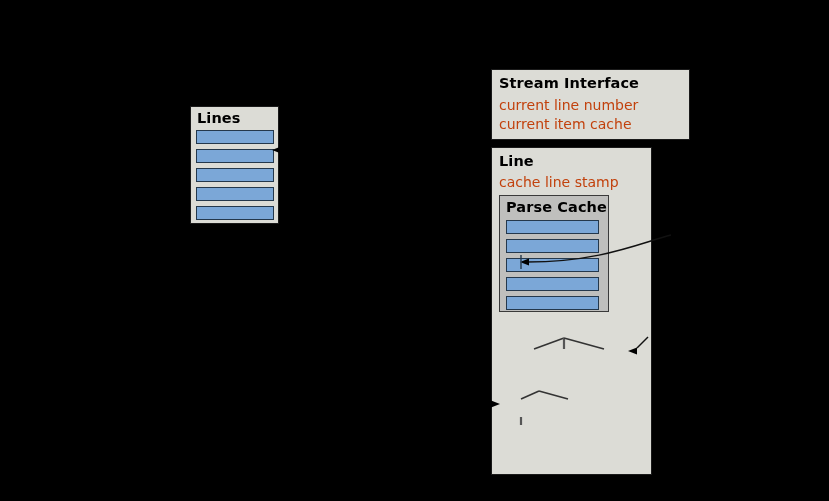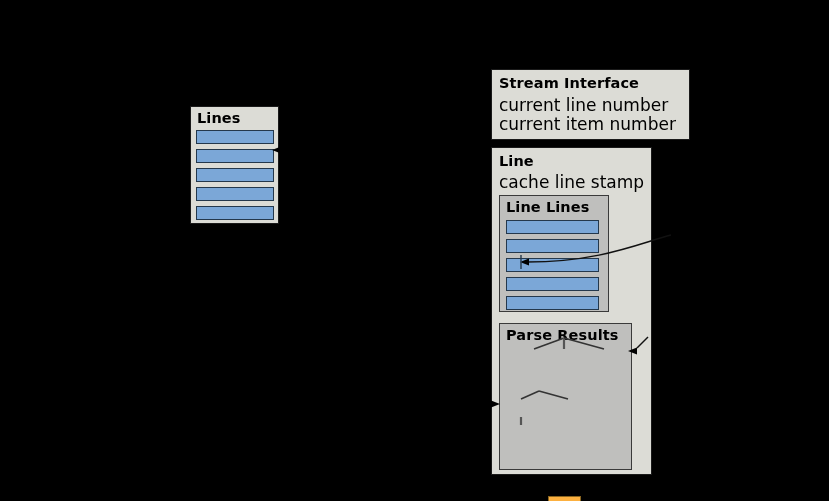--- a/index.html
+++ b/index.html
@@ -33,22 +33,22 @@
     border: 1.2px solid #3a3a3a;
   }
   .title {
     font-weight: bold;
     font-size: 14.5px;
     color: #000000;
     letter-spacing: 0.1px;
     white-space: nowrap;
   }
   .attr {
-    font-size: 17px;
-    color: #000000;
+    font-size: 14px;
+    color: #c2410c;
     white-space: nowrap;
     line-height: 19px;
   }
   .bar {
     position: absolute;
     background: #7ba7d7;
     border: 1.3px solid #24384c;
     box-sizing: border-box;
   }
   .node {
@@ -75,42 +75,36 @@
     <div class="bar" style="left:5px; top:23px; width:78px; height:14px;"></div>
     <div class="bar" style="left:5px; top:42px; width:78px; height:14px;"></div>
     <div class="bar" style="left:5px; top:61px; width:78px; height:14px;"></div>
     <div class="bar" style="left:5px; top:80px; width:78px; height:14px;"></div>
     <div class="bar" style="left:5px; top:99px; width:78px; height:14px;"></div>
   </div>
 
   <div class="box panel-outer" style="left:491px; top:69px; width:199px; height:71px;">
     <div class="title" style="position:absolute; left:7px; top:5px;">Stream Interface</div>
     <div class="attr" style="position:absolute; left:7px; top:26px;">current line number</div>
-    <div class="attr" style="position:absolute; left:7px; top:45px;">current item number</div>
+    <div class="attr" style="position:absolute; left:7px; top:45px;">current item cache</div>
   </div>
 
   <div class="box panel-outer" style="left:491px; top:147px; width:161px; height:328px;">
     <div class="title" style="position:absolute; left:7px; top:5px;">Line</div>
     <div class="attr" style="position:absolute; left:7px; top:25px;">cache line stamp</div>
 
     <div class="box panel-inner" style="left:7px; top:47px; width:110px; height:117px;">
-      <div class="title" style="position:absolute; left:6px; top:3px;">Line Lines</div>
+      <div class="title" style="position:absolute; left:6px; top:3px;">Parse Cache</div>
       <div class="bar" style="left:6px; top:24px; width:93px; height:14px;"></div>
       <div class="bar" style="left:6px; top:43px; width:93px; height:14px;"></div>
       <div class="bar" style="left:6px; top:62px; width:93px; height:14px;"></div>
       <div class="bar" style="left:6px; top:81px; width:93px; height:14px;"></div>
       <div class="bar" style="left:6px; top:100px; width:93px; height:14px;"></div>
     </div>
 
-    <div class="box panel-inner" style="left:7px; top:175px; width:133px; height:147px;">
-      <div class="title" style="position:absolute; left:6px; top:3px;">Parse Results</div>
-
-      <div class="node" style="left:48px; top:172px; width:33px; height:16px;"></div>
-
-    </div>
   </div>
 
   <svg class="overlay" viewBox="0 0 829 501">
     <defs>
       <marker id="arrowL" markerWidth="9" markerHeight="9" refX="8" refY="4.5" orient="auto" markerUnits="userSpaceOnUse">
         <path d="M8,4.5 L0,1 L0,8 Z" fill="#000000"></path>
       </marker>
       <marker id="arrowR" markerWidth="9" markerHeight="9" refX="0" refY="4.5" orient="auto" markerUnits="userSpaceOnUse">
         <path d="M0,4.5 L8,1 L8,8 Z" fill="#000000"></path>
       </marker>

